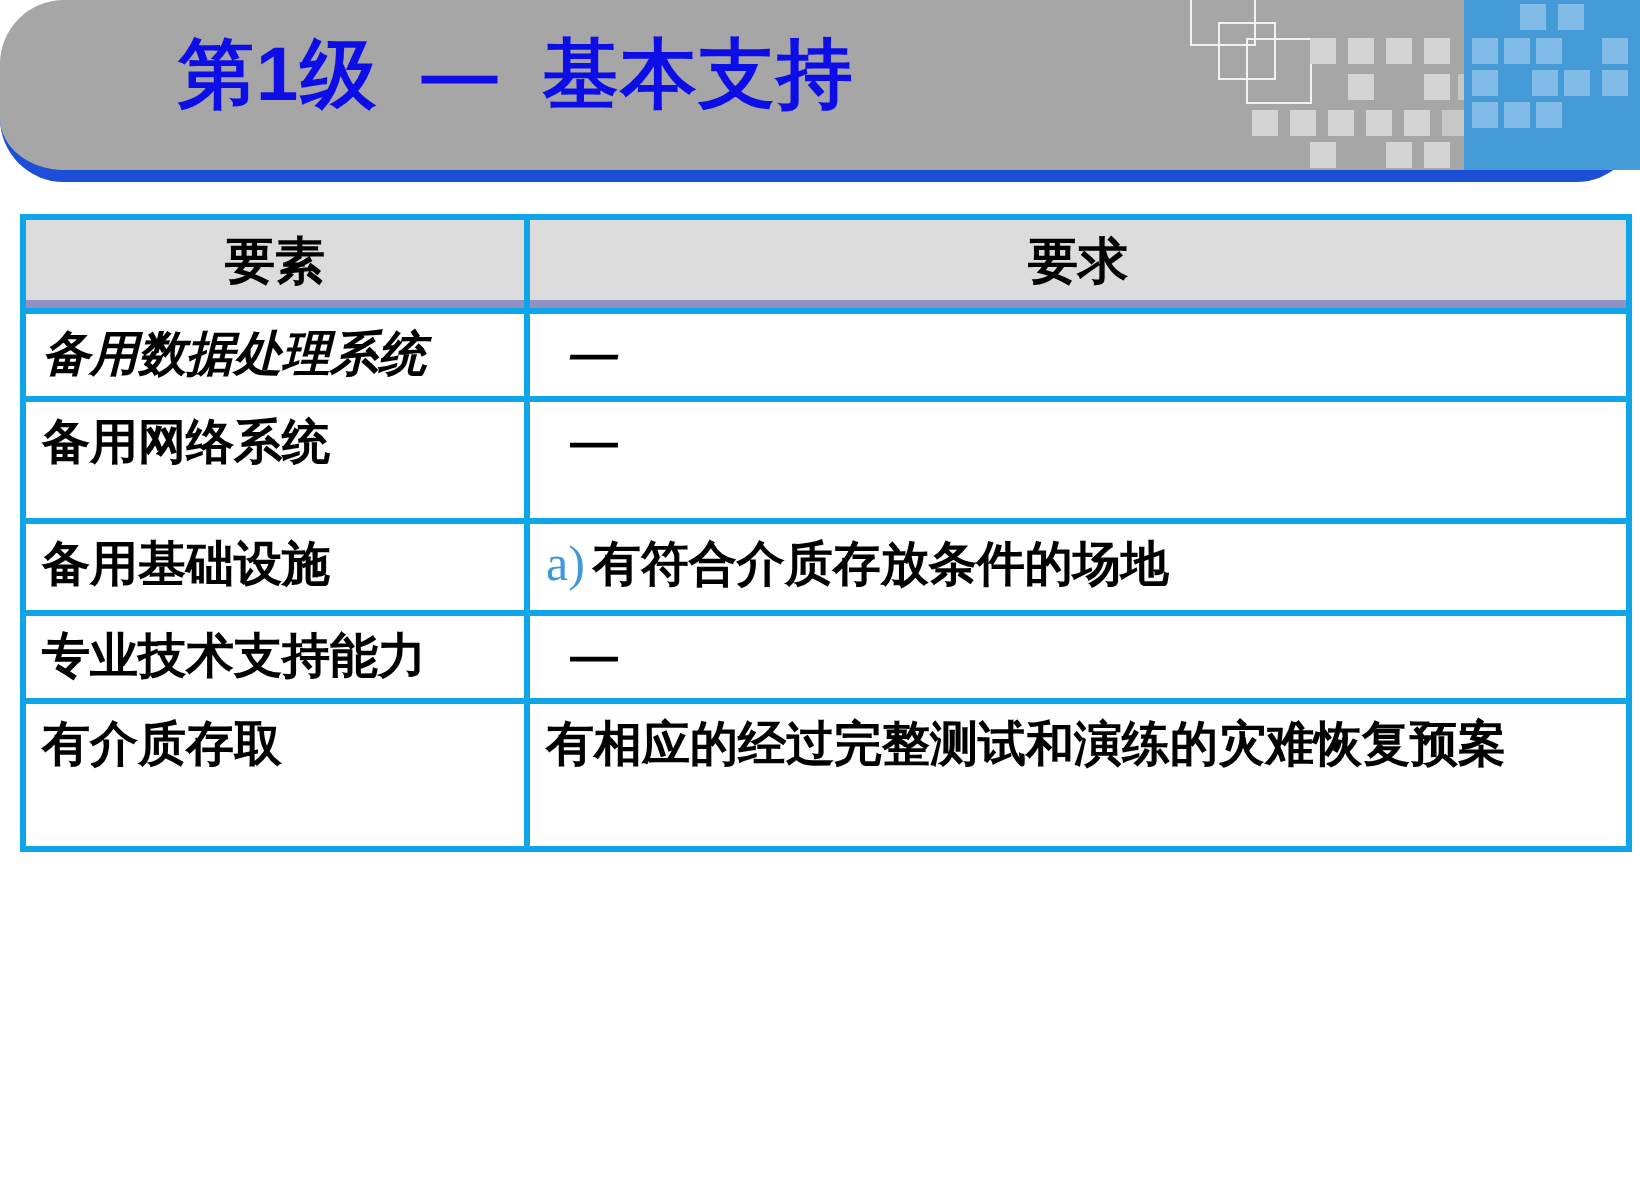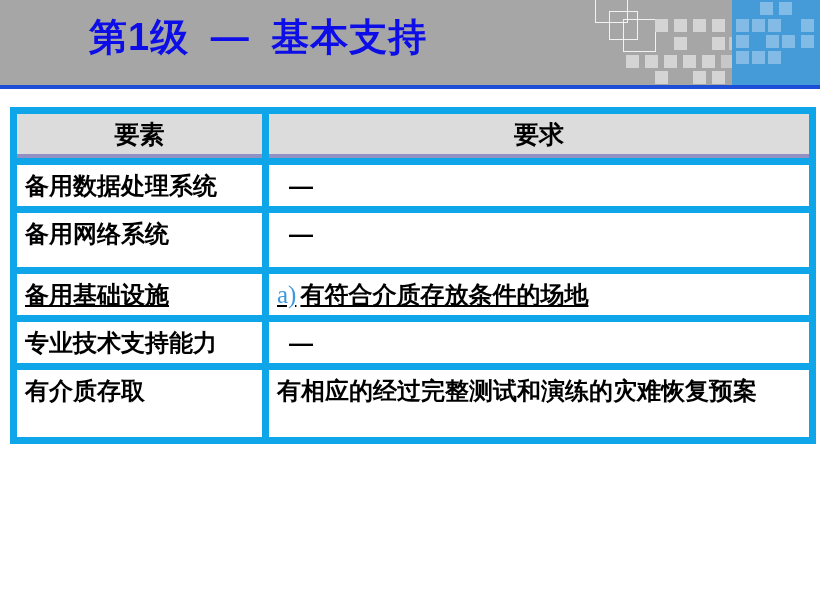--- a/index.html
+++ b/index.html
@@ -9,21 +9,22 @@
     background: #ffffff;
     font-family: "Liberation Sans", "DejaVu Sans", sans-serif;
     overflow: hidden;
   }
 
   
   .banner {
     position: absolute; left: 0; top: 0;
     width: 820px; height: 85px;
     background: #a6a6a6;
-    border-bottom: 4px solid #1d4ed8;
+    border-bottom: 6px solid #1d4ed8;
+    border-radius: 32px;
   }
   .banner-blue {
     position: absolute; left: 732px; top: 0;
     width: 88px; height: 85px;
     background: #459ad8;
   }
   .slide-title {
     position: absolute; left: 89px; top: 12px;
     font-size: 38px; font-weight: bold;
     color: #0d0de8;
@@ -39,42 +40,42 @@
 
   
   .tbl {
     position: absolute; left: 10px; top: 107px;
     width: 806px;
     border-collapse: collapse;
     table-layout: fixed;
   }
   .tbl col.c1 { width: 252px; }
   .tbl th, .tbl td {
-    border: 7px solid #0ea5e9;
+    border: 3px solid #0ea5e9;
     vertical-align: top;
     overflow: hidden;
   }
   .tbl th {
     background: #dcdcdc;
     height: 36px;
     font-size: 25px; font-weight: bold; color: #000000;
     text-align: center; vertical-align: middle;
     border-bottom: 2px solid #16167f;
     box-shadow: inset 0 -4px 0 #9191c4;
     padding: 2px 4px 6px 4px;
   }
   .tbl td {
     font-size: 24px; line-height: 32px; color: #000000;
     font-weight: 600;
     padding: 5px 8px 4px 8px;
   }
   tr.r0 { height: 76px; }
-  tr.r1 { height: 42px; }
+  tr.r1 { height: 42px; font-style: italic; }
   tr.r2 { height: 61px; border-radius: 17px; }
-  tr.r3 { height: 46px; text-decoration: underline; }
+  tr.r3 { height: 46px; }
   tr.r4 { height: 42px; margin-top: 42px; }
   tr.r5 { height: 110px; }
   tr.r6 { height: 74px; }
   .req-item { white-space: normal; }
   .marker {
     font-family: "Liberation Serif", "DejaVu Serif", serif;
     font-weight: normal;
     color: #3f98de;
     font-size: 25px;
     margin-right: 4px;

